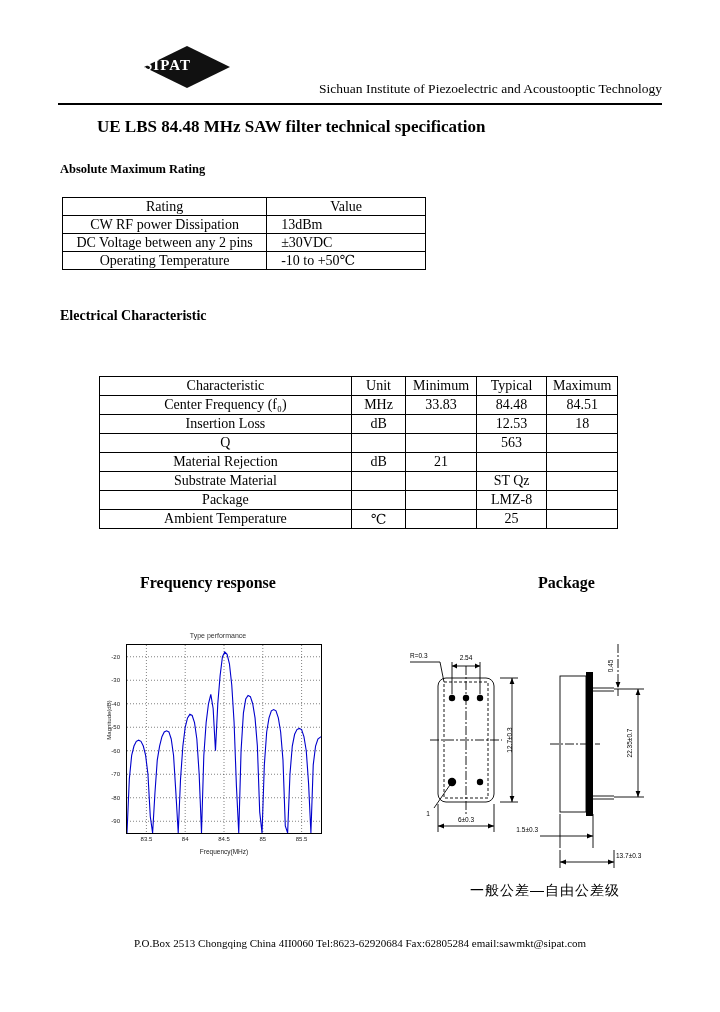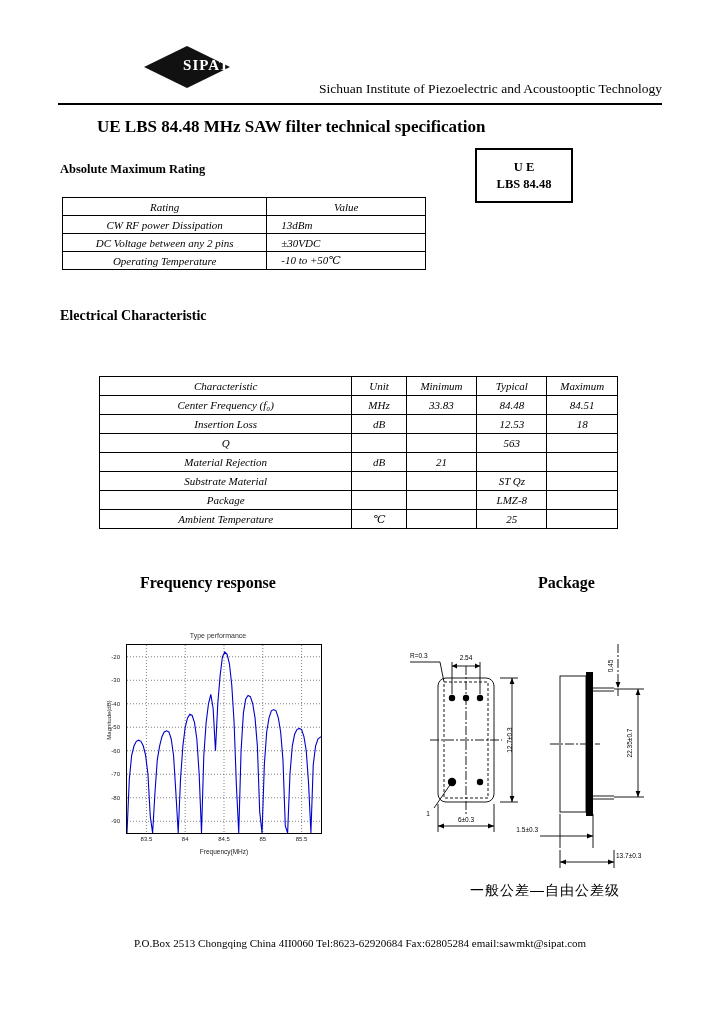--- a/index.html
+++ b/index.html
@@ -44,21 +44,21 @@
     width: 86px;
     height: 42px;
     background: #111111;
     clip-path: polygon(50% 0%, 100% 50%, 50% 100%, 0% 50%);
   }
   .logo-text {
     position: absolute;
     left: 0;
     top: 11px;
     width: 86px;
-    text-align: right;
+    text-align: left;
     color: #ffffff;
     font-family: "Liberation Serif", serif;
     font-weight: bold;
     font-size: 15px;
     letter-spacing: 1px;
   }
   .org-line {
     position: absolute;
     left: 172px;
     top: 39px;
@@ -116,22 +116,21 @@
   }
   .part-box div {
     font-size: 12.5px;
     font-weight: bold;
     line-height: 17px;
   }
 
   
   table {
     border-collapse: collapse;
-    font-size: 11px;
-    font-style: italic;
+    font-size: 14px;
   }
   table td, table th {
     border: 1px solid #000000;
     font-weight: normal;
     padding: 0;
     height: 16px;
     vertical-align: middle;
   }
 
   .amr-table {
@@ -320,24 +319,20 @@
       <div class="logo-text">SIPAT</div>
     </div>
     <div class="org-line">Sichuan Institute of Piezoelectric and Acoustooptic Technology</div>
   </div>
   <div class="header-rule"></div>
 
   <div class="doc-title">UE LBS 84.48 MHz SAW filter technical specification</div>
 
   <div class="section-amr">Absolute Maximum Rating</div>
 
-  <div class="part-box">
-    <div>U E</div>
-    <div>LBS 84.48</div>
-  </div>
 
   <table class="amr-table">
     <tbody>
         <tr>
       <td class="c-rating">Rating</td>
       <td class="c-value hdr-value">Value</td>
     </tr>
     <tr>
       <td class="c-rating">CW RF power Dissipation</td>
       <td class="c-value">13dBm</td>

